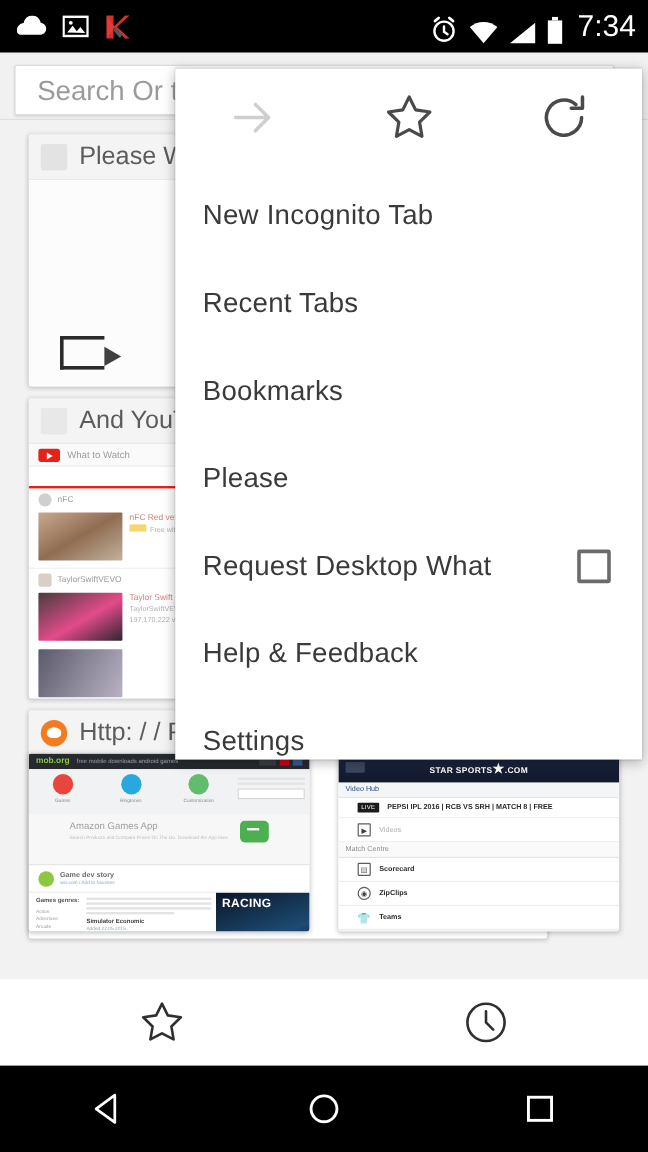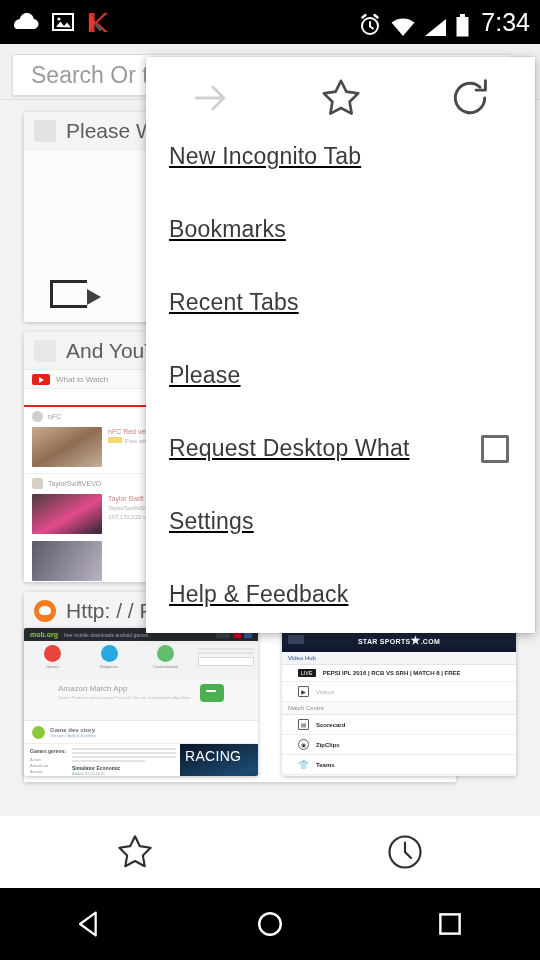--- a/index.html
+++ b/index.html
@@ -227,21 +227,21 @@
   .mt-main { display: flex; height: 60px; }
   .mt-side { width: 40px; padding: 4px 0 0 6px; }
   .mt-side-h { font-size: 5px; color: #555; font-weight: bold; margin-bottom: 3px; }
   .mt-side-i { font-size: 4px; color: #9a9a9a; line-height: 6px; }
   .mt-center { flex: 1; padding: 4px 4px 0 2px; }
   .mt-lines { }
   .mt-line { height: 2px; background: #e3e3e3; margin-bottom: 2px; }
   .mt-game-t { font-size: 5px; color: #444; font-weight: bold; margin-top: 3px; }
   .mt-game-s { font-size: 4px; color: #8aa; }
   .mt-racing { width: 78px; background: linear-gradient(160deg,#0b1628,#1d4b73 60%,#0a1020); position: relative; }
-  .mt-racing-t { position: absolute; top: 4px; left: 5px; font-size: 14px; color: #fff; font-weight: normal; letter-spacing: .3px; }
+  .mt-racing-t { position: absolute; top: 4px; left: 5px; font-size: 10px; color: #fff; font-weight: bold; letter-spacing: .3px; }
 
   
   #thumb-star { left: 282px; top: 0; width: 234px; height: 148px; }
   .st-top { height: 24px; background: linear-gradient(180deg,#1c2741,#11182b); display: flex; align-items: center; justify-content: center; position: relative; }
   .st-menu { position: absolute; left: 6px; top: 7px; width: 16px; height: 9px; background: #3b4760; border-radius: 1px; }
   .st-brand { color: #ffffff; font-size: 7px; font-weight: bold; letter-spacing: .3px; position: relative; }
   .st-star { color: #ffffff; font-size: 11px; }
   .st-sec { background: #f4f5f7; color: #2b4a8b; font-size: 6px; padding: 3px 6px; border-bottom: 1px solid #e2e4e8; }
   .st-sec.grey { color: #8d8d8d; background: #fafafa; }
   .st-item { display: flex; align-items: center; gap: 7px; padding: 4px 6px 4px 16px; border-bottom: 1px solid #ededed; background: #fff; }
@@ -287,24 +287,23 @@
   .menu-icon-row {
     height: 82px;
     display: flex;
     align-items: center;
   }
   .menu-icon-cell { flex: 1; display: flex; align-items: center; justify-content: center; }
   .menu-list { padding-top: 4px; }
   .menu-item {
     height: 73px;
     display: flex;
-    align-items: flex-start;
+    align-items: center;
     padding: 0 26px 0 23px;
     box-sizing: border-box;
-    text-decoration: underline;
   }
   .menu-label {
     font-size: 23px;
     color: #3a3a3a;
     letter-spacing: .2px;
     white-space: nowrap;
   }
   .menu-checkbox {
     margin-left: auto;
     width: 28px; height: 28px;
@@ -450,21 +449,21 @@
         <div class="mt-circ g"></div>
         <div class="mt-lbl">Customization</div>
       </div>
       <div class="mt-search">
         <div class="mt-line" style="margin:3px 4px 2px;"></div>
         <div class="mt-line" style="margin:0 4px 2px;"></div>
         <div class="mt-sbox"></div>
       </div>
     </div>
     <div class="mt-ad">
-      <div class="mt-ad-t">Amazon Match App</div>
+      <div class="mt-ad-t">Amazon Games App</div>
       <div class="mt-ad-s">Search Products and Compare Prices On The Go. Download the App Now</div>
       <div class="mt-ad-btn"></div>
     </div>
     <div class="mt-story">
       <div class="mt-st-circ"></div>
       <div>
         <div class="mt-st-t">Game dev story</div>
         <div class="mt-st-s">win.com / Add to favorites</div>
       </div>
     </div>
@@ -576,32 +575,32 @@
         <path d="M20.4 2.6v5.1h-5.1" fill="none" stroke="#4a4a4a" stroke-width="1.6" stroke-linecap="round" stroke-linejoin="round"></path>
       </svg>
     </div>
   </div>
 
   <div class="menu-list">
     <div class="menu-item">
       <span class="menu-label">New Incognito Tab</span>
     </div>
     <div class="menu-item">
+      <span class="menu-label">Recent Tabs</span>
+    </div>
+    <div class="menu-item">
       <span class="menu-label">Bookmarks</span>
-    </div>
-    <div class="menu-item">
-      <span class="menu-label">Recent Tabs</span>
     </div>
     <div class="menu-item">
       <span class="menu-label">Please</span>
     </div>
     <div class="menu-item">
       <span class="menu-label">Request Desktop What</span>
       <span class="menu-checkbox"></span>
     </div>
     <div class="menu-item">
+      <span class="menu-label">Help &amp; Feedback</span>
+    </div>
+    <div class="menu-item">
       <span class="menu-label">Settings</span>
     </div>
-    <div class="menu-item">
-      <span class="menu-label">Help &amp; Feedback</span>
-    </div>
   </div>
 </div>
 
 </body></html>

